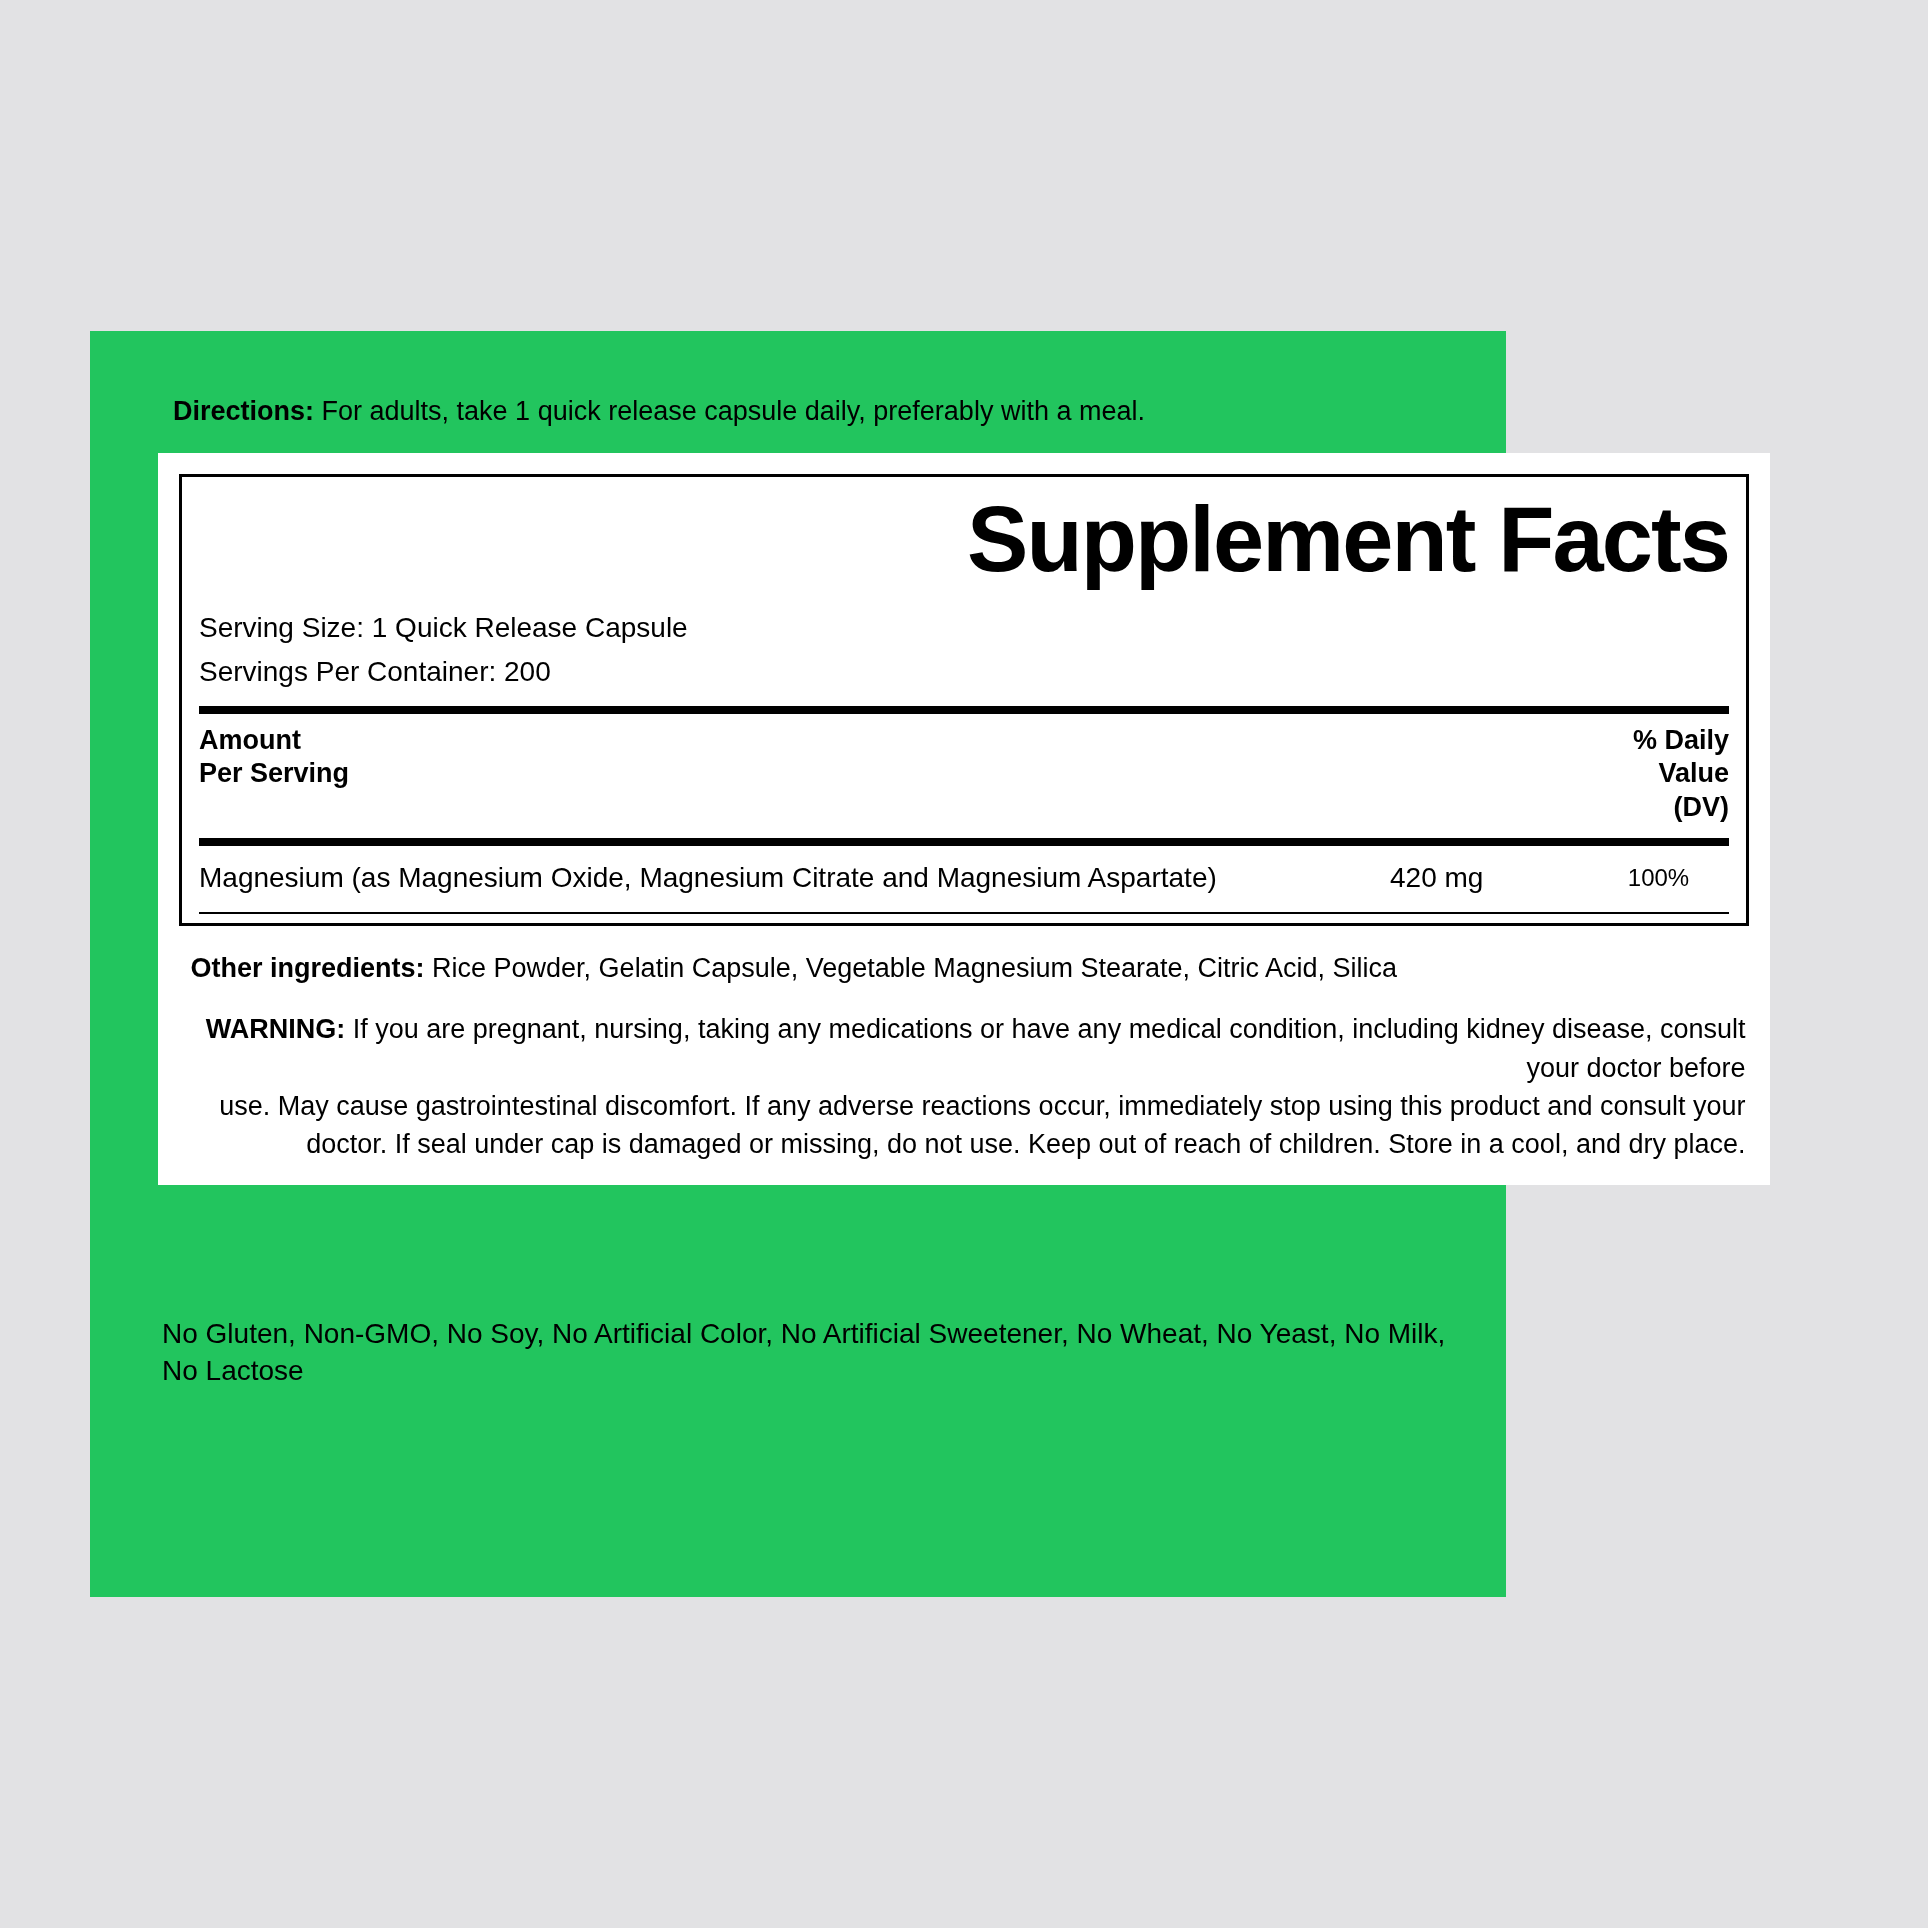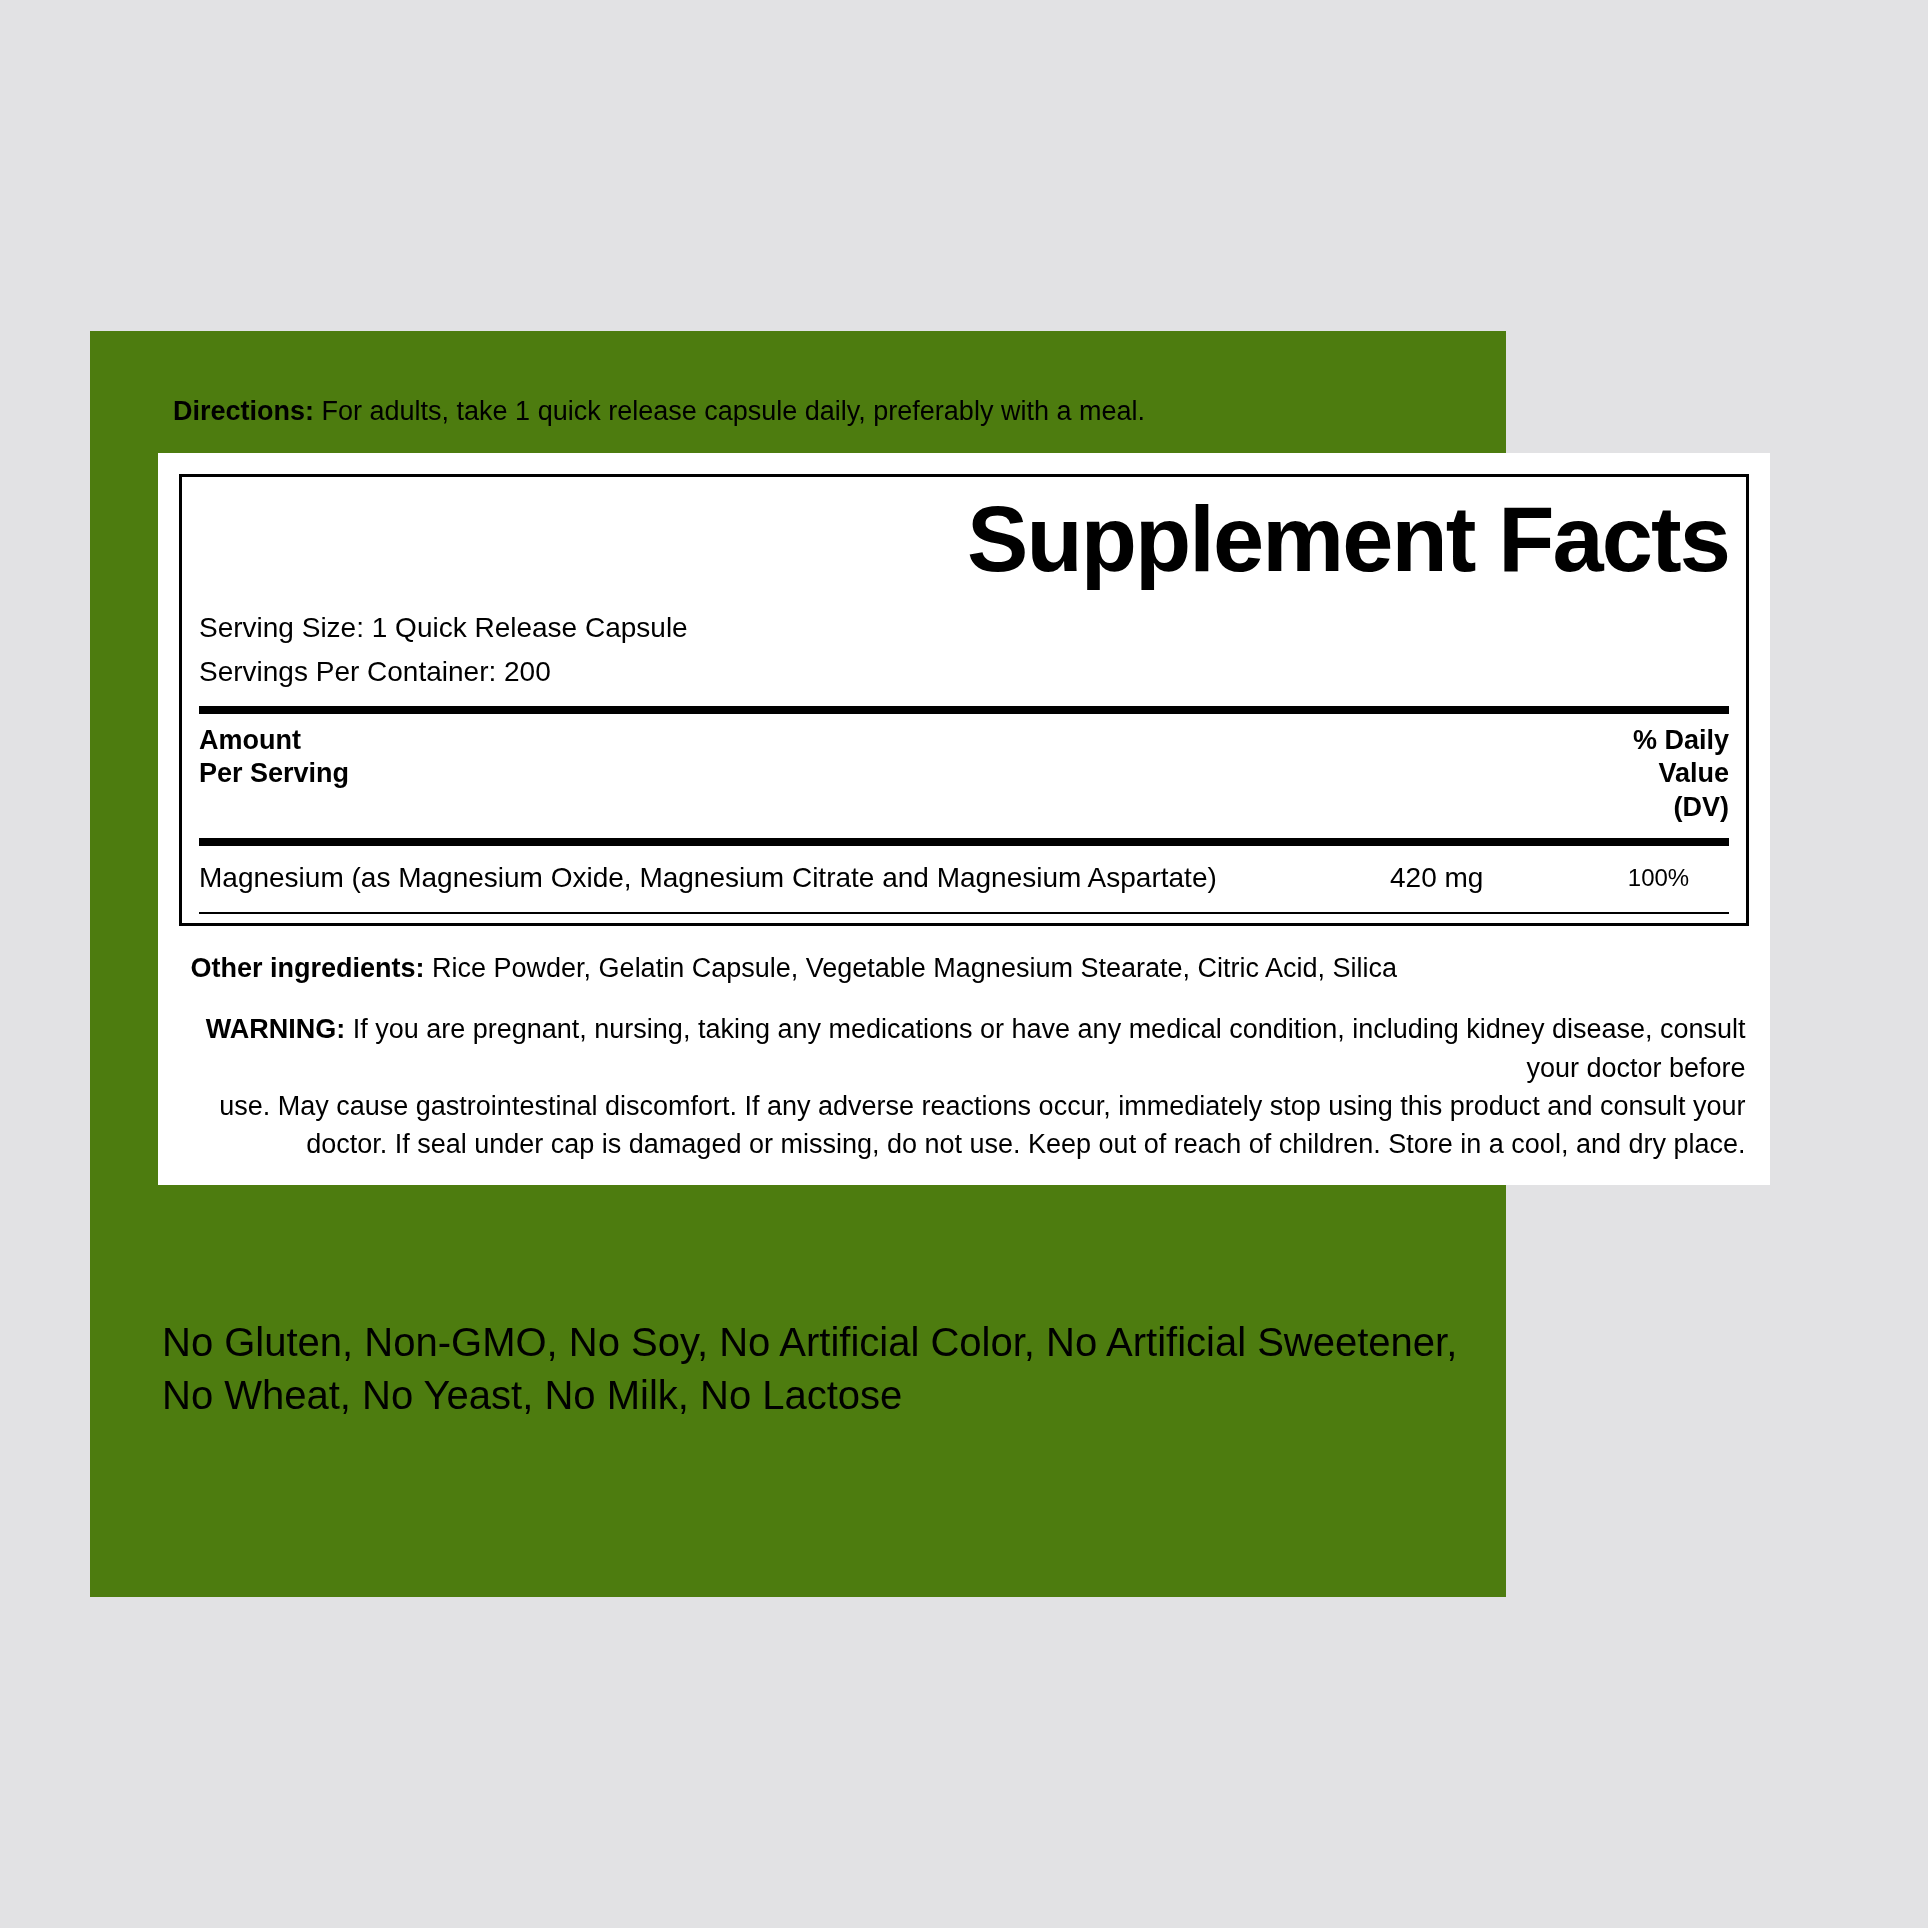--- a/index.html
+++ b/index.html
@@ -13,21 +13,21 @@
     font-family: "Liberation Sans", sans-serif;
     -webkit-font-smoothing: antialiased;
   }
 
   #label-card {
     position: absolute;
     left: 90px;
     top: 331px;
     width: 1416px;
     height: 1266px;
-    background: #4d7c0f;
+    background: #22c55e;
     box-sizing: border-box;
     text-decoration: underline;
   }
 
   #directions-line {
     position: absolute;
     left: 83px;
     top: 64px;
     right: 38px;
     font-size: 27px;
@@ -149,21 +149,21 @@
   }
   #warning-block .lead {
     font-weight: bold;
   }
 
   #free-from {
     position: absolute;
     left: 72px;
     right: 44px;
     top: 985px;
-    font-size: 40px;
+    font-size: 28px;
     line-height: 1.32;
     color: #000;
   }
 </style>
 </head>
 <body>
 
 <div id="label-card">
 
   <div id="directions-line">

